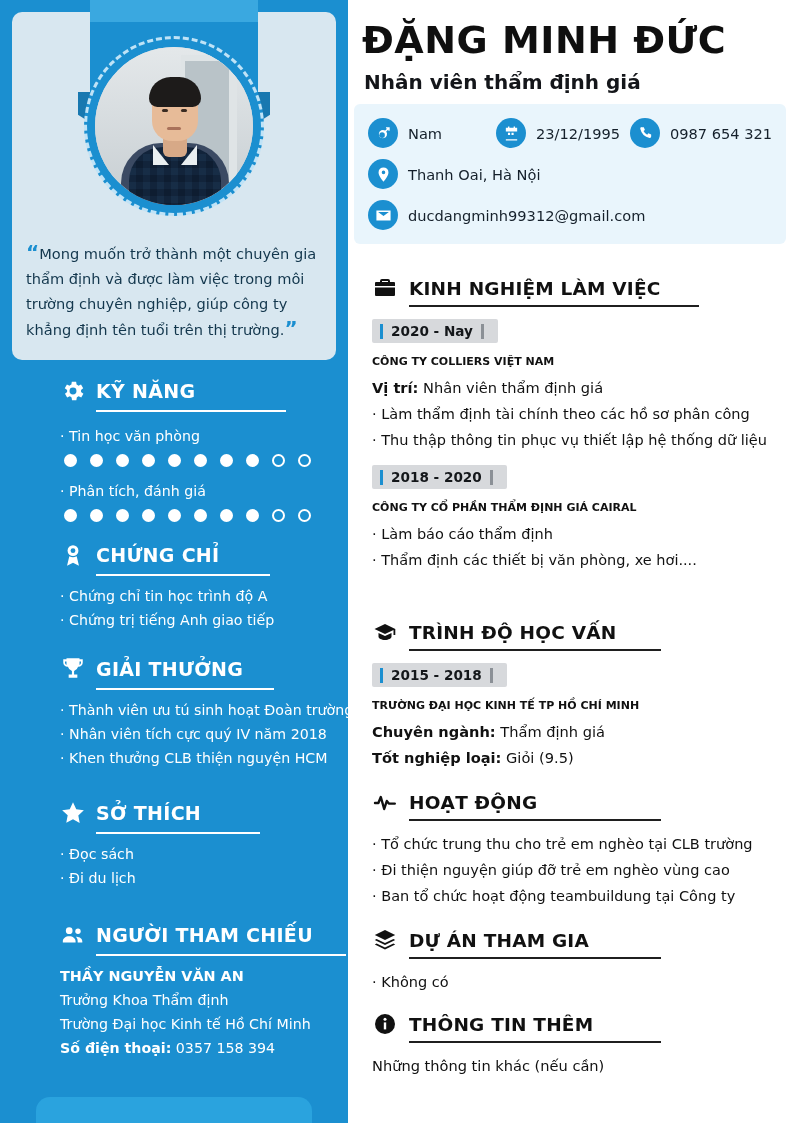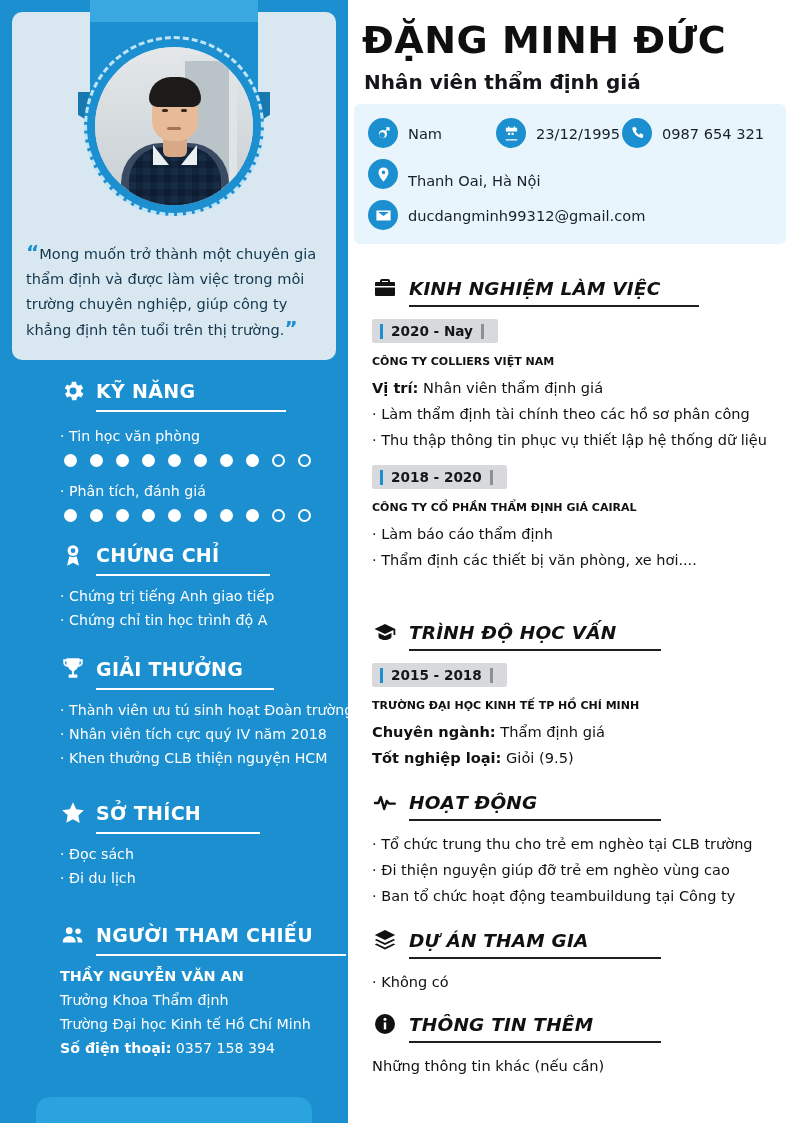--- a/index.html
+++ b/index.html
@@ -137,21 +137,21 @@
   }
   .crow { position: absolute; display: flex; align-items: center; gap: 10px; }
   .cbadge {
     width: 30px; height: 30px; border-radius: 50%;
     background: #1b8fd0; display: flex; align-items: center; justify-content: center;
     flex: 0 0 30px;
   }
   .ctext { font-size: 14.6px; color: #15202b; white-space: nowrap; }
 
   .rsec { position: absolute; left: 24px; width: 408px; }
-  .rsec-head { display: flex; align-items: center; gap: 11px; font-style: italic; }
+  .rsec-head { display: flex; align-items: center; gap: 11px; }
   .rsec-title {
     font-size: 18.5px; font-weight: bold; color: #111; text-transform: uppercase;
     letter-spacing: .2px; white-space: nowrap;
   }
   .rsec-rule { height: 2px; background: #1f1f1f; margin-top: 5px; width: 290px; }
   .rsec-ico { width: 26px; height: 24px; display: block; }
   .period {
     display: inline-flex; align-items: center; justify-content: flex-start; gap: 8px;
     background: #d7d9dc; color: #14171a; font-weight: bold; font-size: 13.6px;
     padding: 4px 14px 4px 8px; border-radius: 2px; margin: 12px 0 6px 0;
@@ -251,22 +251,22 @@
           <svg viewBox="0 0 24 24" width="26" height="26">
               <circle cx="12" cy="8" r="5" fill="#fff"></circle>
               <circle cx="12" cy="8" r="2.2" fill="#1b8fd0"></circle>
               <path fill="#fff" d="M8.6 13.2 6.5 22l5.5-2.8L17.5 22l-2.1-8.8a7 7 0 0 1-6.8 0z"></path>
             </svg>
         </span>
         <div class="lsec-title">CHỨNG CHỈ</div>
       </div>
       <div class="lsec-rule" style="margin-left:36px;width:174px;"></div>
       <div style="margin-top:8px;">
+        <div class="litem">Chứng chỉ tin học trình độ A</div>
         <div class="litem">Chứng trị tiếng Anh giao tiếp</div>
-        <div class="litem">Chứng chỉ tin học trình độ A</div>
       </div>
     </div>
 
     <div class="lsec" style="top:656px;">
       <div class="lsec-head">
         <span class="lsec-ico">
           <svg viewBox="0 0 24 24" width="26" height="26">
               <path fill="#fff" d="M18 3h3v3a4 4 0 0 1-4 4h-.3A5.5 5.5 0 0 1 13 13.8V17h3v3H8v-3h3v-3.2A5.5 5.5 0 0 1 7.3 10H7a4 4 0 0 1-4-4V3h3V2h12zM6 5H4.6v1A2.4 2.4 0 0 0 6 8.2zm12 0v3.2A2.4 2.4 0 0 0 19.4 6V5z"></path>
             </svg>
         </span>
@@ -337,29 +337,29 @@
         <span class="ctext">Nam</span>
       </div>
       <div class="crow" style="left:142px; top:14px;">
         <span class="cbadge">
           <svg viewBox="0 0 24 24" width="17" height="17">
               <path fill="#fff" d="M7 2h2v2h6V2h2v2h3v18H4V4h3zm13 7H4v11h16zM7 11h3v3H7zm5 0h3v3h-3z"></path>
             </svg>
         </span>
         <span class="ctext">23/12/1995</span>
       </div>
-      <div class="crow" style="left:268px; top:14px;">
+      <div class="crow" style="left:276px; top:14px;">
         <span class="cbadge">
           <svg viewBox="0 0 24 24" width="17" height="17">
               <path fill="#fff" d="M6.6 3h3l1.6 4-2 1.6a12 12 0 0 0 5.2 5.2l1.6-2 4 1.6v3a2 2 0 0 1-2.2 2A17.6 17.6 0 0 1 4.6 5.2 2 2 0 0 1 6.6 3z"></path>
             </svg>
         </span>
         <span class="ctext">0987 654 321</span>
       </div>
-      <div class="crow" style="left:14px; top:55px;align-items:flex-end;">
+      <div class="crow" style="left:14px; top:55px;">
         <span class="cbadge">
           <svg viewBox="0 0 24 24" width="17" height="17">
               <path fill="#fff" d="M12 2a7 7 0 0 0-7 7c0 5.2 7 13 7 13s7-7.8 7-13a7 7 0 0 0-7-7zm0 9.5A2.5 2.5 0 1 1 14.5 9 2.5 2.5 0 0 1 12 11.5z"></path>
             </svg>
         </span>
         <span class="ctext">Thanh Oai, Hà Nội</span>
       </div>
       <div class="crow" style="left:14px; top:96px;">
         <span class="cbadge">
           <svg viewBox="0 0 24 24" width="17" height="17">

